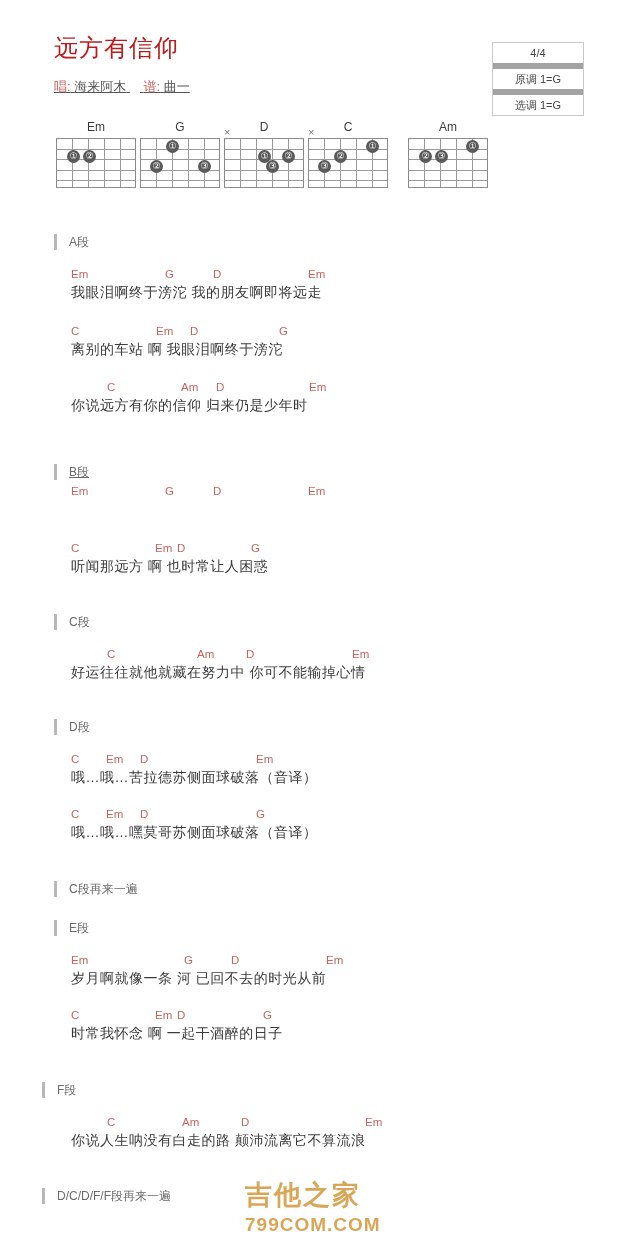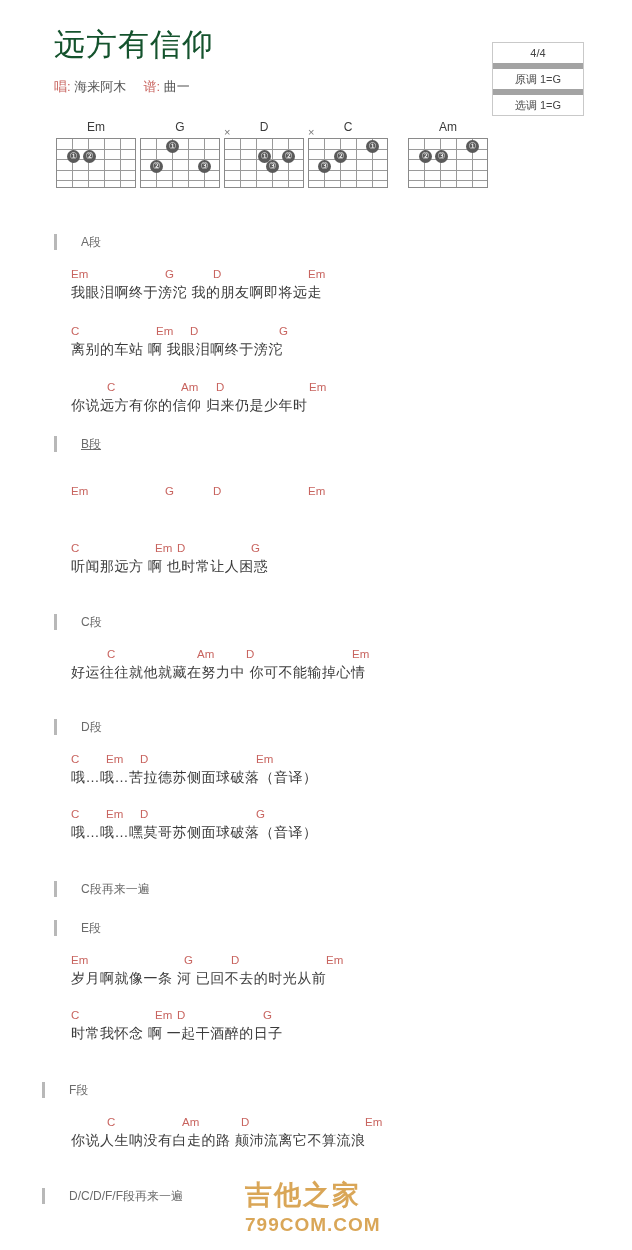--- a/index.html
+++ b/index.html
@@ -12,32 +12,33 @@
     position: relative;
     width: 632px;
     height: 1250px;
     overflow: hidden;
     background: #ffffff;
   }
 
   
   .title {
     position: absolute;
-    left: 54px; top: 24px;
-    font-size: 31px;
-    color: #14532d;
+    left: 54px; top: 32px;
+    font-size: 24px;
+    color: #b91c1c;
     font-weight: normal;
     letter-spacing: 1px;
   }
   .credits {
     position: absolute;
     left: 54px; top: 78px;
     font-size: 13px;
     color: #555;
     white-space: nowrap;
+    text-decoration: underline;
   }
   .credits .lbl { color: #c8645f; }
   .credits .sep { display:inline-block; width: 10px; }
 
   .keybox {
     position: absolute;
     right: 48px; top: 42px;
     width: 92px;
     border: 1px solid #c9c9c9;
     background: #fff;
@@ -97,21 +98,21 @@
     font-size: 11px;
     color: #777;
     top: -13px;
   }
 
   
   .sect {
     position: absolute;
     font-size: 12px;
     color: #6b6b6b;
-    padding-left: 24px;
+    padding-left: 12px;
     border-left: 3px solid #b8b8b8;
     line-height: 16px;
     height: 16px;
     white-space: nowrap;
   }
 
   
   .line { position: absolute; white-space: nowrap; }
   .chordrow {
     position: relative;
@@ -241,21 +242,21 @@
   <div class="line" style="left:71px; top:381px;">
     <div class="chordrow">
       <span style="left:36px;">C</span>
       <span style="left:110px;">Am</span>
       <span style="left:145px;">D</span>
       <span style="left:238px;">Em</span>
     </div>
     <div class="lyricrow">你说远方有你的信仰 归来仍是少年时</div>
   </div>
 
-  <div class="sect" style="left:54px; top:436px;text-decoration:underline;">B段</div>
+  <div class="sect" style="left:54px; top:464px;text-decoration:underline;">B段</div>
 
   <div class="line" style="left:71px; top:485px;">
     <div class="chordrow">
       <span style="left:0px;">Em</span>
       <span style="left:94px;">G</span>
       <span style="left:142px;">D</span>
       <span style="left:237px;">Em</span>
     </div>
   </div>
 

